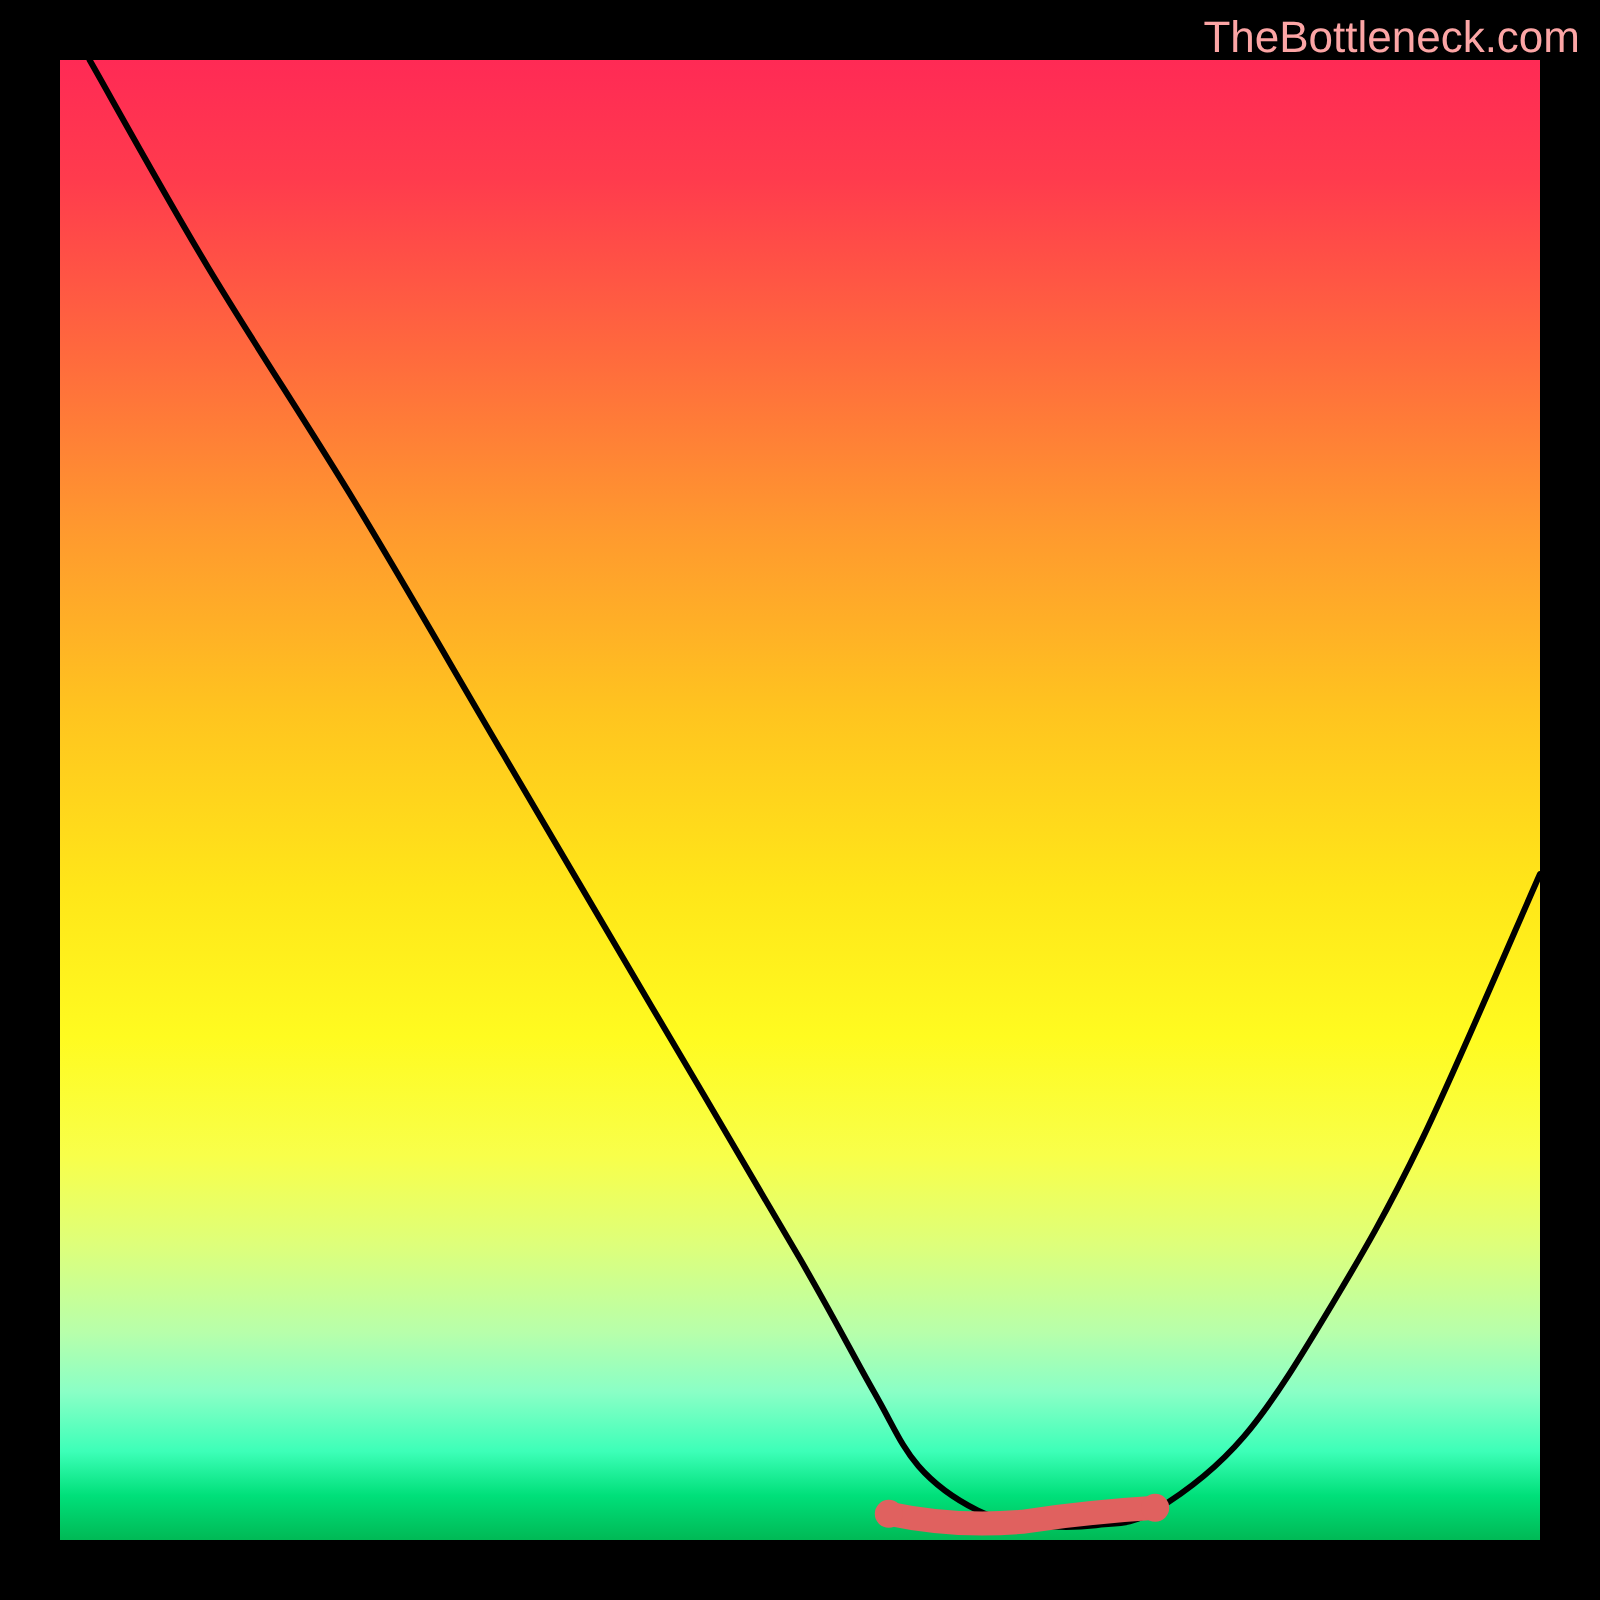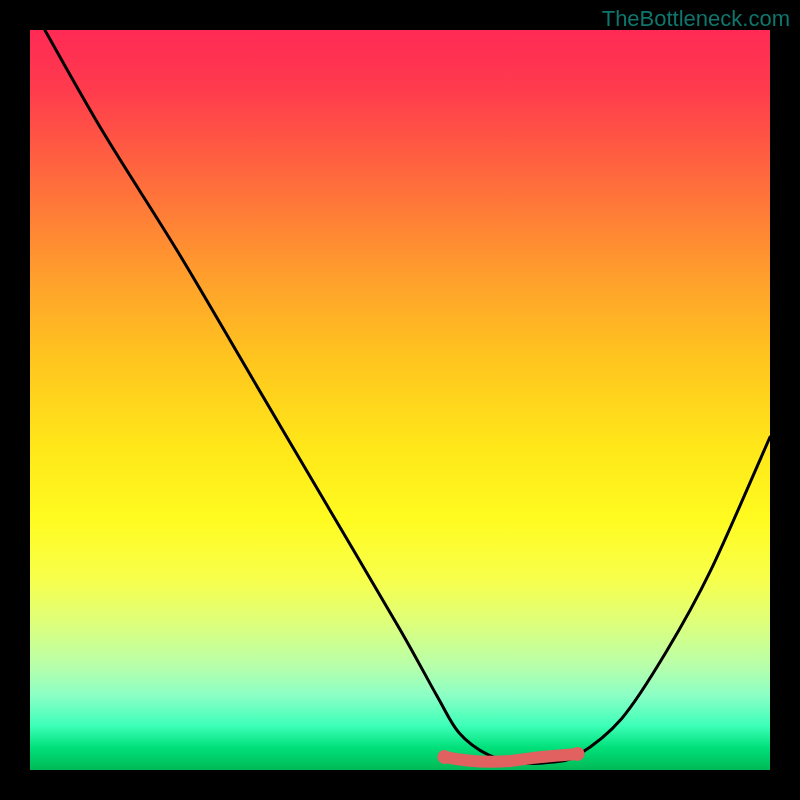--- a/index.html
+++ b/index.html
@@ -8,21 +8,21 @@
     width: 800px;
     height: 800px;
     background: #000;
     position: relative;
     font-family: Arial, Helvetica, sans-serif;
   }
   .watermark {
     position: absolute;
     top: 6px;
     right: 10px;
-    color: #0f766e;
+    color: #fca5a5;
     font-size: 22px;
     font-weight: 500;
     z-index: 10;
   }
   .plot-frame {
     position: absolute;
     left: 30px;
     top: 30px;
     width: 740px;
     height: 740px;

